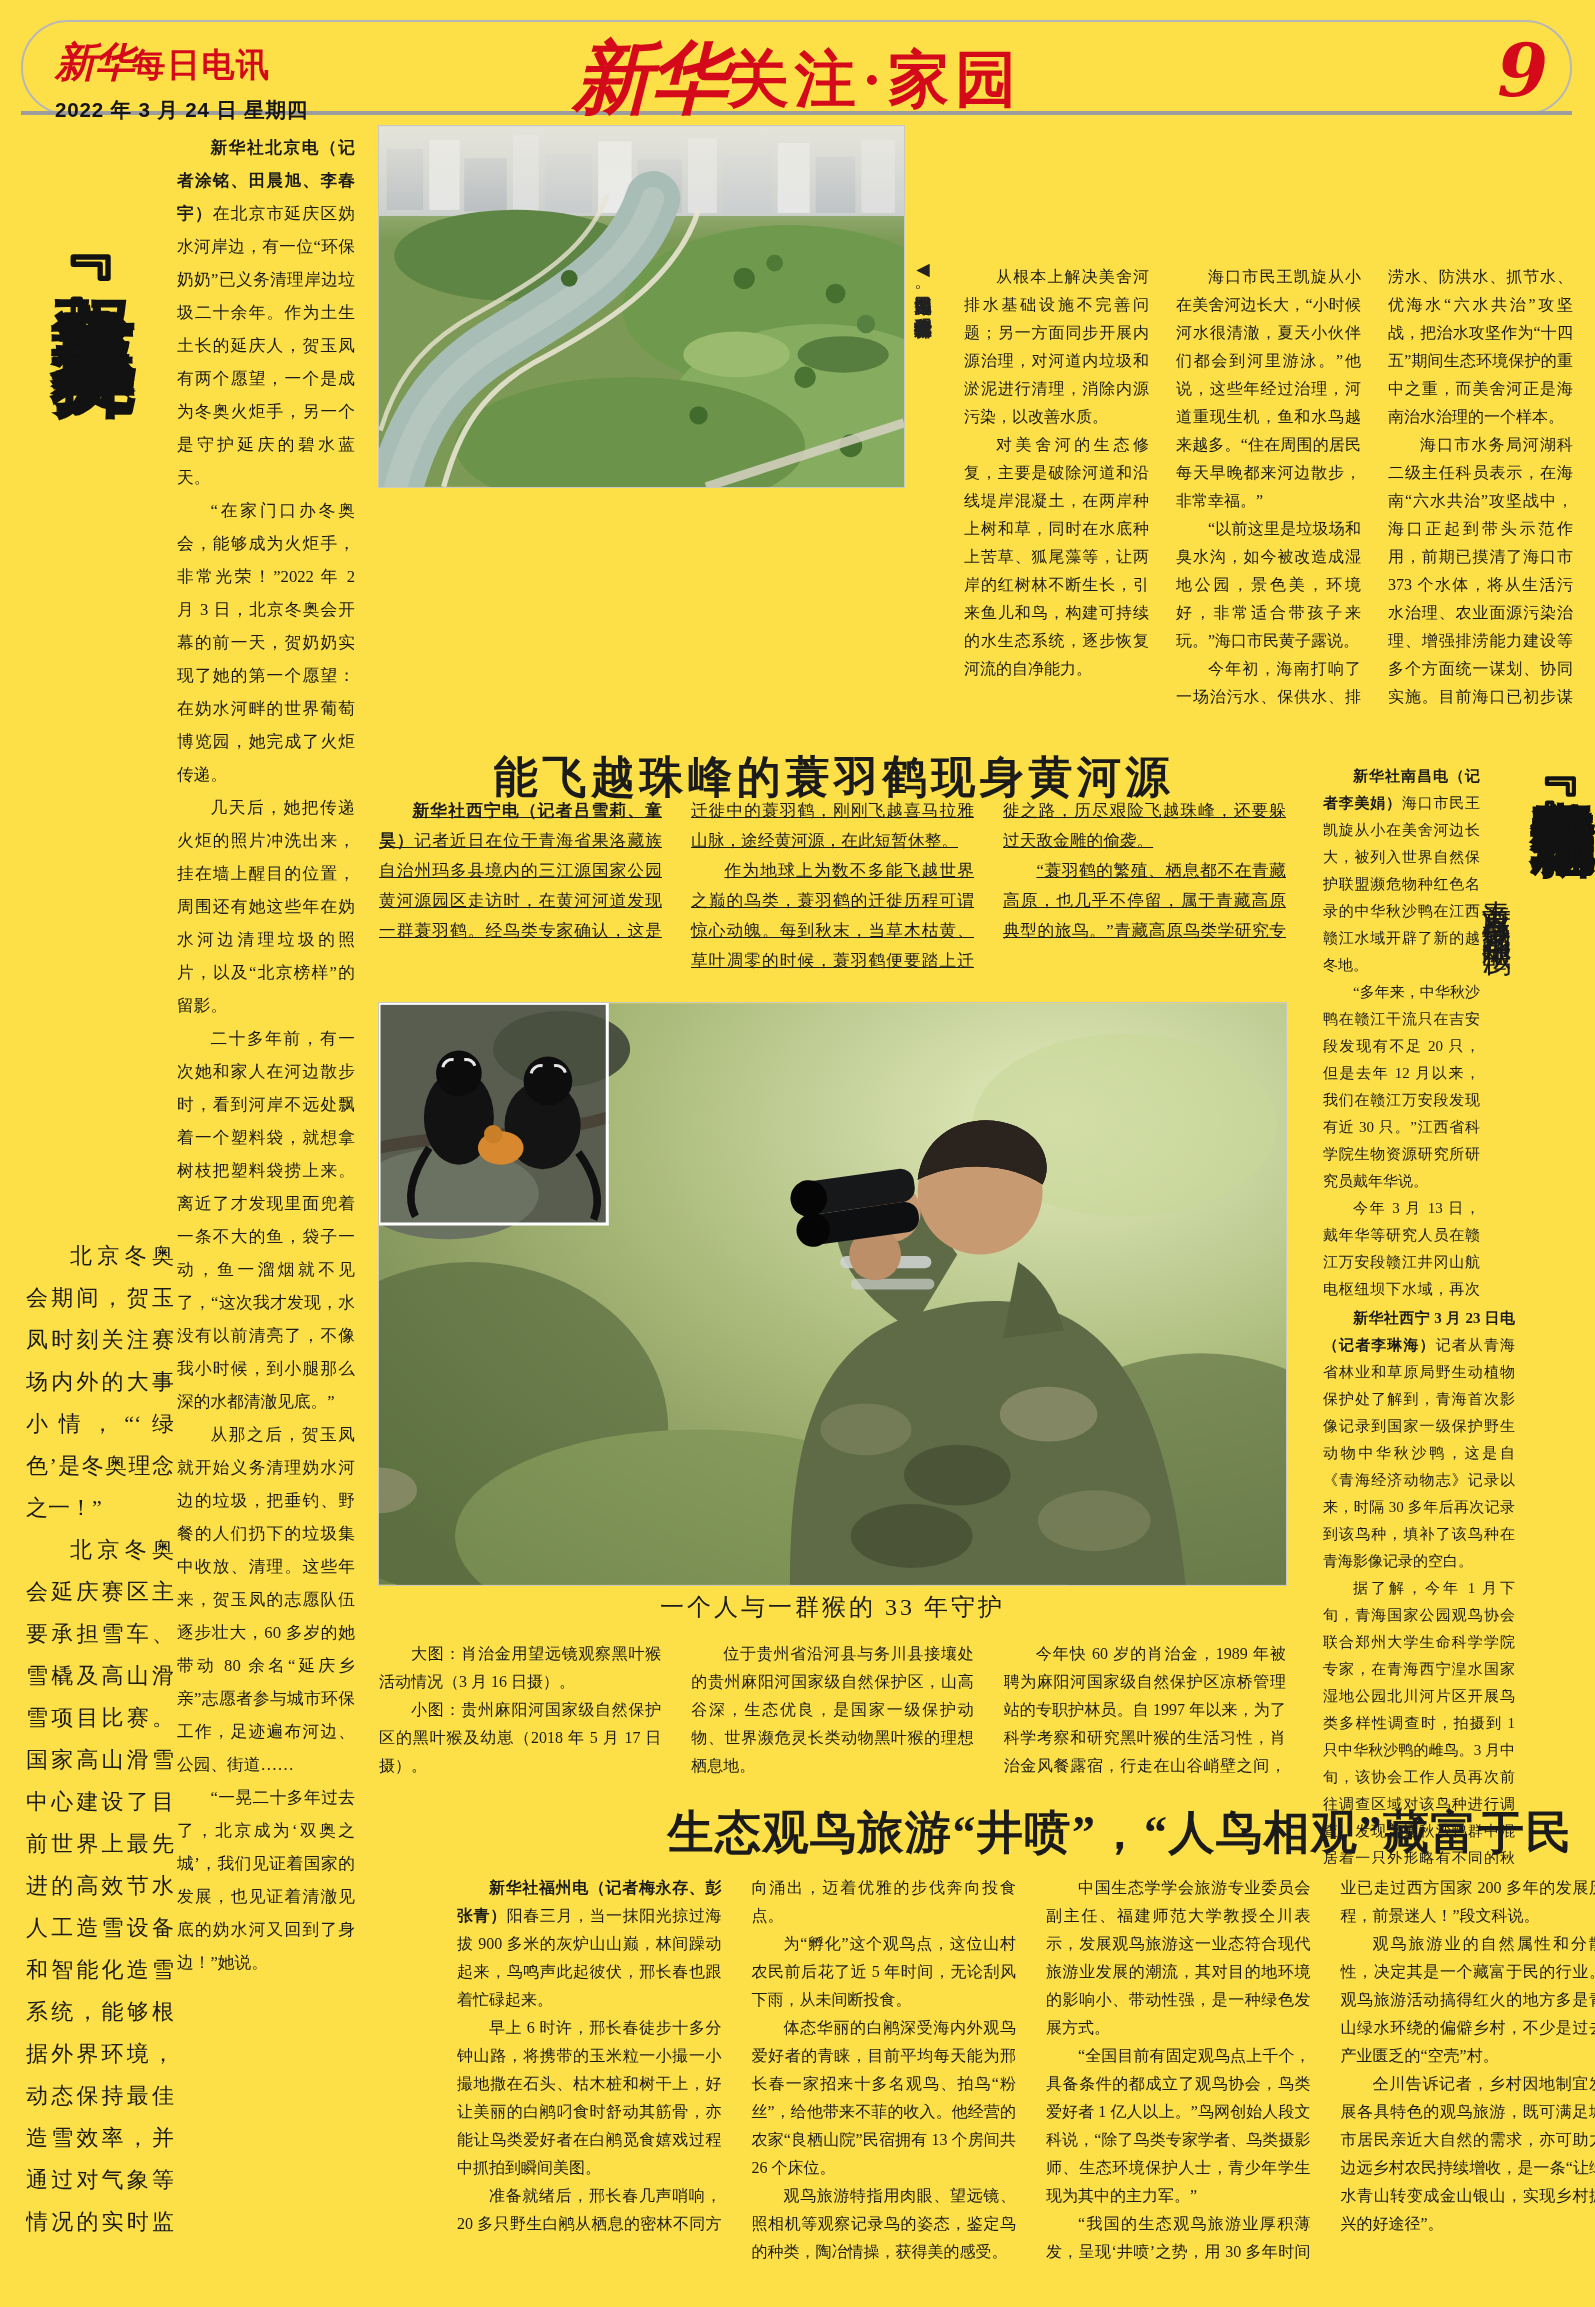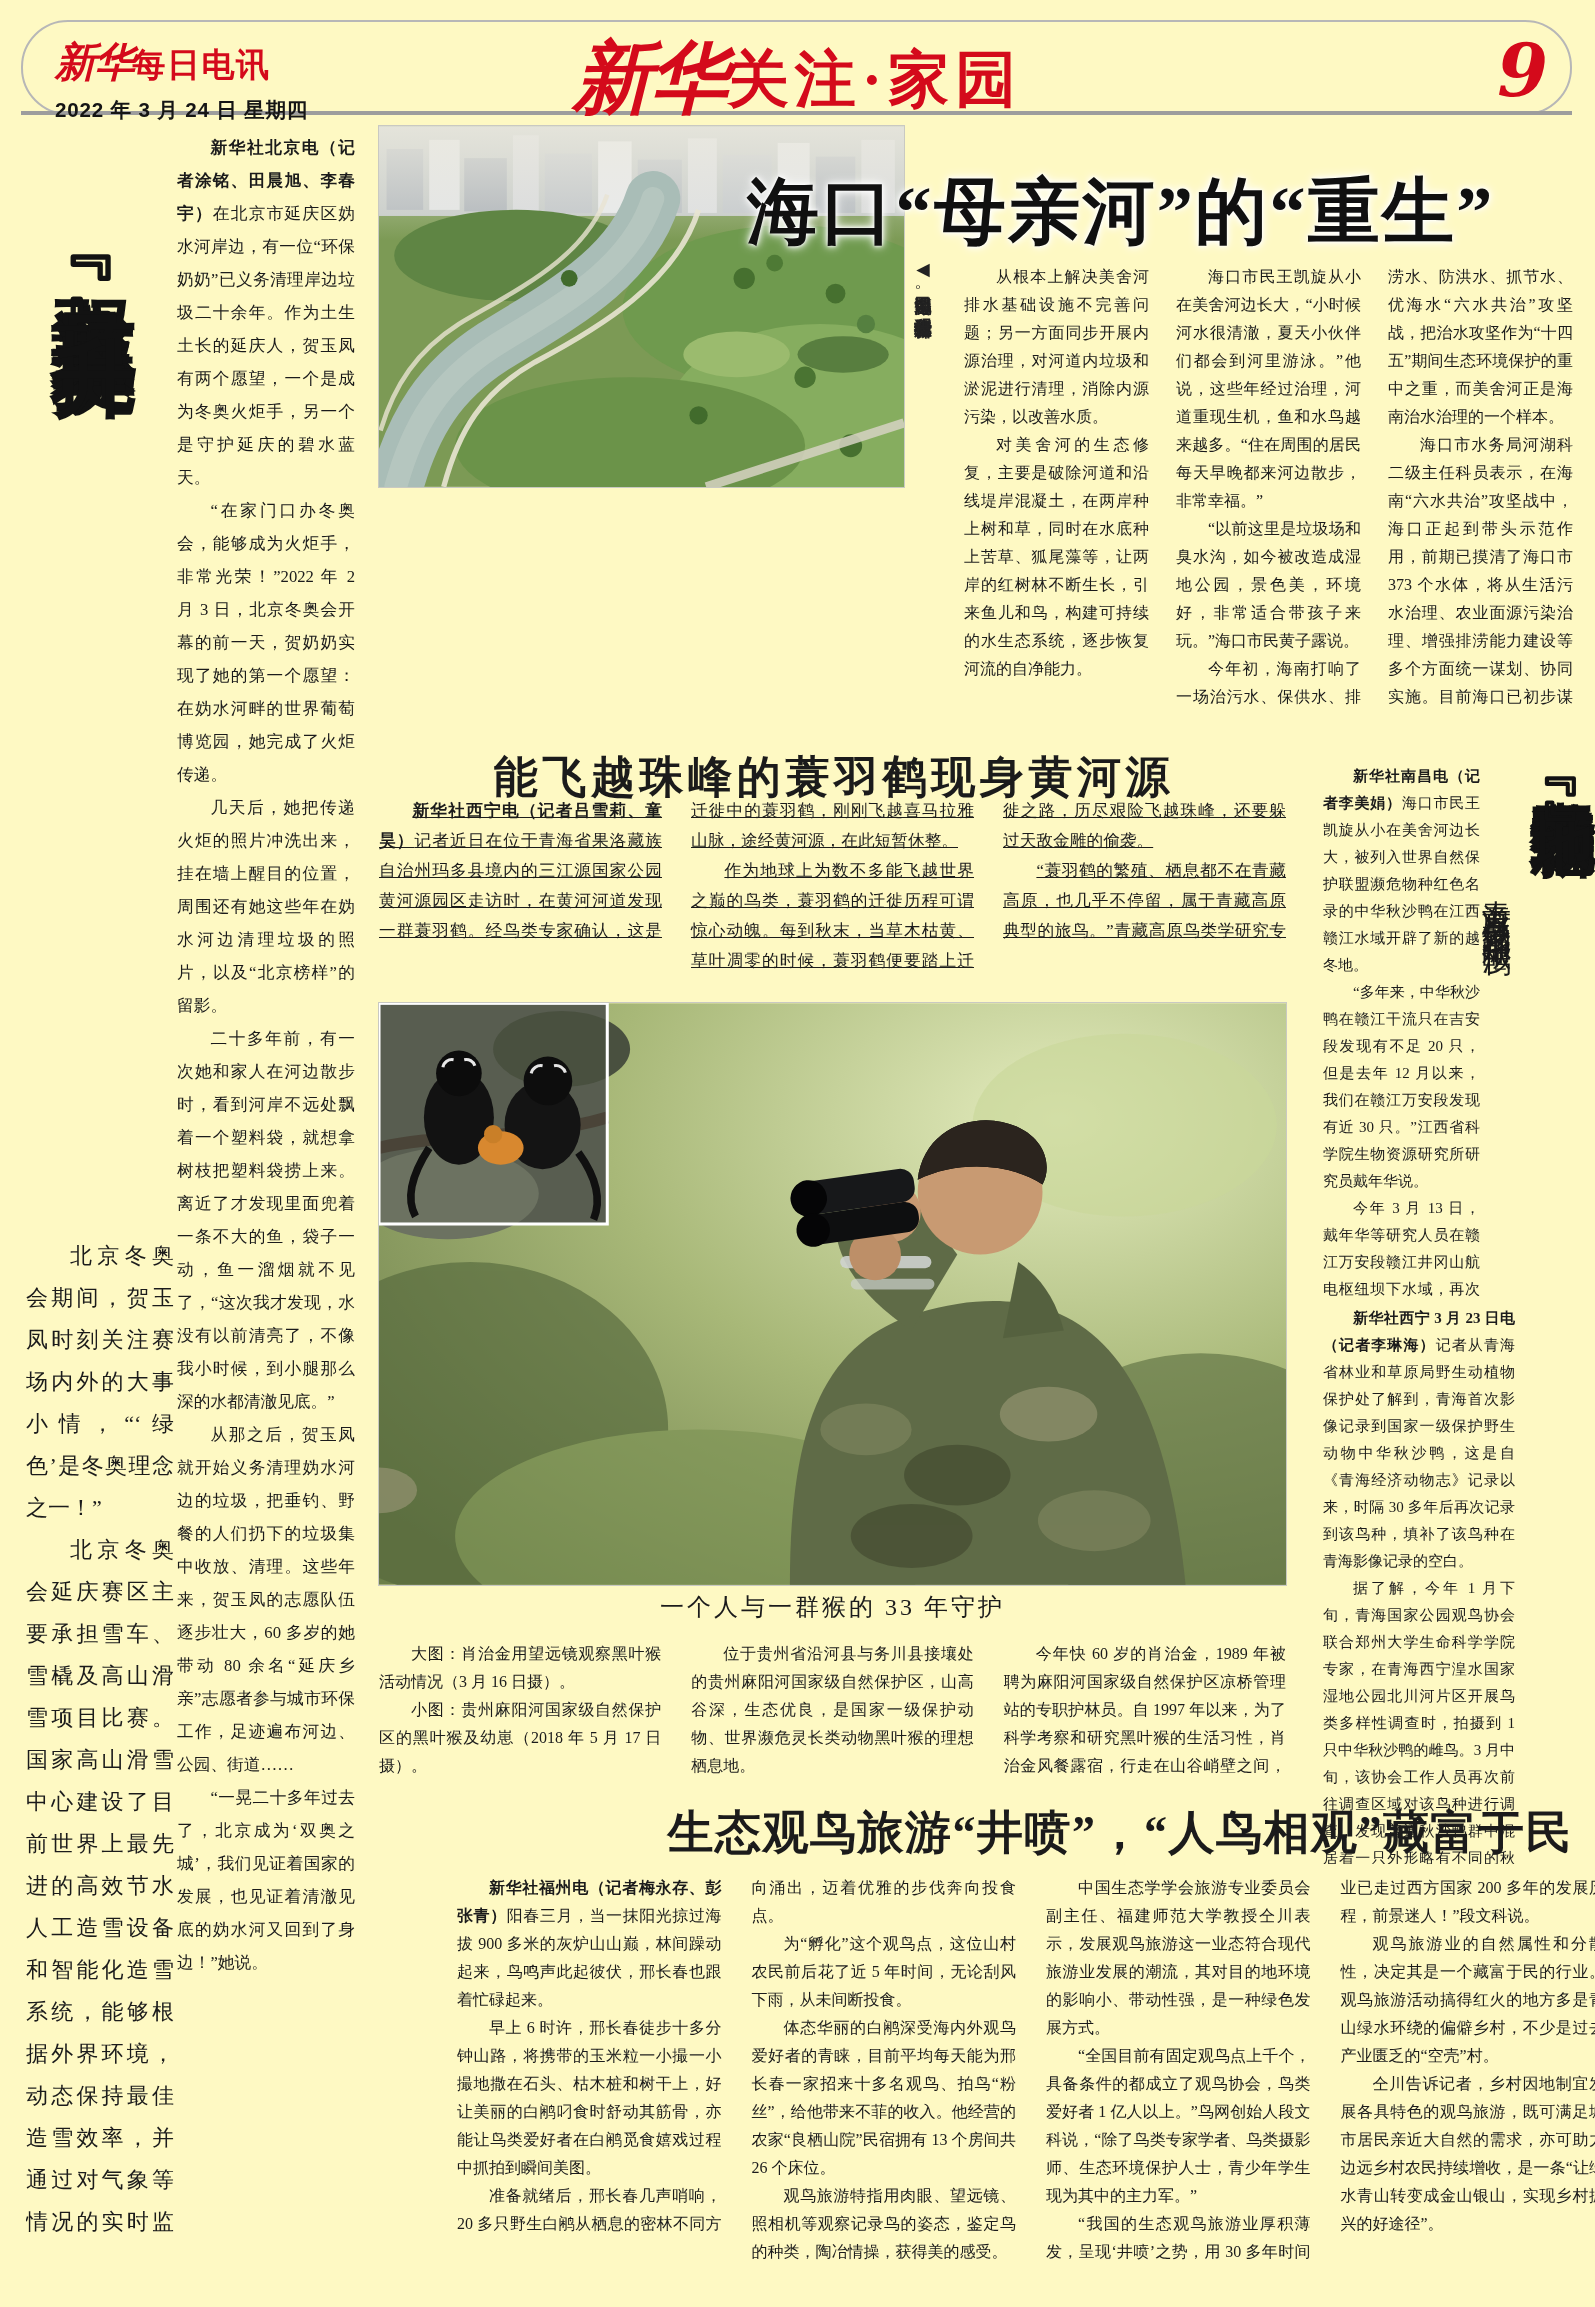--- a/index.html
+++ b/index.html
@@ -1,16 +1,16 @@
 <!DOCTYPE html>
 <html style="font-size:12px"><head>
 <meta charset="utf-8">
 <style>
   html,body{margin:0;padding:0;background:#e9e9e9;}
-  .page{position:relative;width:1595px;height:2307px;background:#fef9c3;overflow:hidden;
+  .page{position:relative;width:1595px;height:2307px;background:#fde047;overflow:hidden;
         font-family:"Liberation Serif","DejaVu Serif",serif;color:#1b1b1b;}
   .abs{position:absolute;}
   
   .hframe{left:21px;top:20px;width:1547px;height:91px;border:2.3px solid #b7b7b7;border-radius:47px;}
   .hrule{left:21px;top:111px;width:1551px;height:3.8px;background:#9d9d9d;}
   .mast{left:55px;top:35px;}
   .logo-script{color:#d40a1b;font-size:41px;font-weight:bold;font-style:italic;letter-spacing:-2.3px;}
   .logo-text{color:#d40a1b;font-size:33px;font-weight:bold;font-family:"Liberation Sans",sans-serif;letter-spacing:1.5px;}
   .mast-date{margin-top:6px;font:bold 20.6px "Liberation Sans",sans-serif;color:#151515;letter-spacing:0.8px;}
   .sect{left:0;top:26px;width:1595px;text-align:center;white-space:nowrap;}
@@ -127,21 +127,20 @@
         <circle cx="420" cy="380" r="12" fill="#416b2c"></circle>
           <circle cx="250" cy="200" r="11" fill="#416b2c"></circle>
       </g>
       <path d="M430,474 L690,390" stroke="#d6d3c3" stroke-width="12" opacity="0.85"></path>
     </svg>
   </div>
   <div class="abs vert pcap">
     <span>◀ 海口美舍河凤翔湿地公园。</span>
     <span class="pcredit">新华社记者郭程摄</span>
   </div>
-  <div class="abs hl-haikou">海口“母亲河”的“重生”</div>
   <div class="abs article rightcols">
     <div class="plist"><p>从根本上解决美舍河排水基础设施不完善问题；另一方面同步开展内源治理，对河道内垃圾和淤泥进行清理，消除内源污染，以改善水质。</p><p>对美舍河的生态修复，主要是破除河道和沿线堤岸混凝土，在两岸种上树和草，同时在水底种上苦草、狐尾藻等，让两岸的红树林不断生长，引来鱼儿和鸟，构建可持续的水生态系统，逐步恢复河流的自净能力。</p><p>海口市民王凯旋从小在美舍河边长大，“小时候河水很清澈，夏天小伙伴们都会到河里游泳。”他说，这些年经过治理，河道重现生机，鱼和水鸟越来越多。“住在周围的居民每天早晚都来河边散步，非常幸福。”</p><p>“以前这里是垃圾场和臭水沟，如今被改造成湿地公园，景色美，环境好，非常适合带孩子来玩。”海口市民黄子露说。</p><p>今年初，海南打响了一场治污水、保供水、排涝水、防洪水、抓节水、优海水“六水共治”攻坚战，把治水攻坚作为“十四五”期间生态环境保护的重中之重，而美舍河正是海南治水治理的一个样本。</p><p>海口市水务局河湖科二级主任科员表示，在海南“六水共治”攻坚战中，海口正起到带头示范作用，前期已摸清了海口市 373 个水体，将从生活污水治理、农业面源污染治理、增强排涝能力建设等多个方面统一谋划、协同实施。目前海口已初步谋划“六水共治”项目 217 个，总投资达到 366 亿元。</p></div>
     
   </div>
 
   <div class="abs hl-crane">能飞越珠峰的蓑羽鹤现身黄河源</div>
   <div class="abs article craneband">
     <p><b class="byl">新华社西宁电</b><b class="byl">（记者吕雪莉、童昊）</b><span>记者近日在位于青海省果洛藏族自治州玛多县境内的三江源国家公园黄河源园区走访时，在黄河河道发现一群蓑羽鹤。经鸟类专家确认，这是迁徙中的蓑羽鹤，刚刚飞越喜马拉雅山脉，途经黄河源，在此短暂休整。</span></p>
     <div class="plist"><p>作为地球上为数不多能飞越世界之巅的鸟类，蓑羽鹤的迁徙历程可谓惊心动魄。每到秋末，当草木枯黄、草叶凋零的时候，蓑羽鹤便要踏上迁徙之路，历尽艰险飞越珠峰，还要躲过天敌金雕的偷袭。</p><p>“蓑羽鹤的繁殖、栖息都不在青藏高原，也几乎不停留，属于青藏高原典型的旅鸟。”青藏高原鸟类学研究专家李来兴说，蓑羽鹤在春季迁徙时在青海境内数量较多。</p></div>
   </div>

